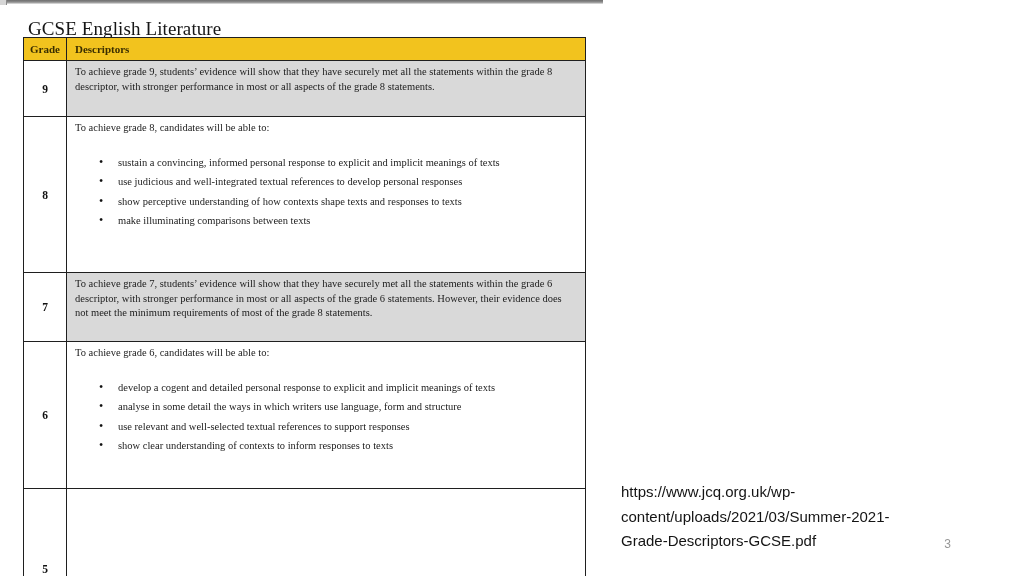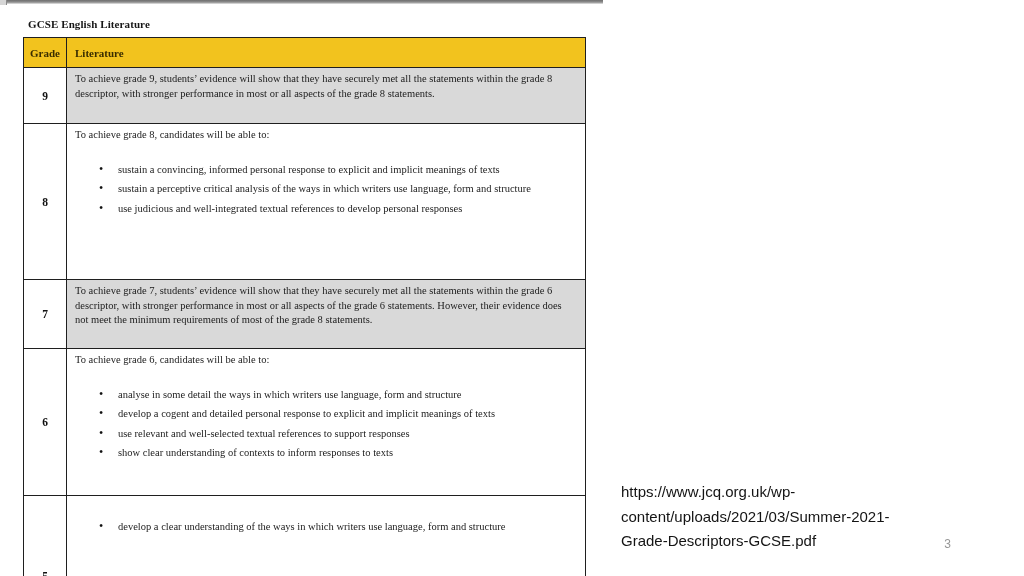--- a/index.html
+++ b/index.html
@@ -16,31 +16,31 @@
   body{font-family:"Liberation Serif","DejaVu Serif",serif;position:relative;}
 
   .page{position:absolute;inset:0;background:#ffffff;}
 
   
   .top-bar{position:absolute;left:0;top:0;width:603px;height:4px;
     background:linear-gradient(to bottom,#6e6e6e 0%,#8f8f8f 55%,#e9e9e9 100%);}
   .top-bar-cap{position:absolute;left:0;top:0;width:7px;height:5px;
     background:#d6d6d6;border-right:1px solid #8a8a8a;}
 
-  .slide-title{position:absolute;left:28px;top:18px;font-size:11px;font-weight:bold;
+  .slide-title{position:absolute;left:28px;top:18px;font-size:19px;font-weight:normal;
     color:#161616;letter-spacing:0.1px;}
 
   .gtable{position:absolute;left:23px;top:37px;width:563px;
     border:1px solid var(--c-border);border-bottom:none;background:#fff;}
   .trow{display:flex;width:100%;border-bottom:1px solid var(--c-border);overflow:hidden;}
   .gcell{width:43px;flex:0 0 43px;border-right:1px solid var(--c-border);
     display:flex;align-items:center;justify-content:center;background:#fff;}
   .dcell{flex:1;min-width:0;}
 
-  .thead{height:30px;background:var(--c-yellow);}
+  .thead{height:23px;background:var(--c-yellow);}
   .thead .gcell{background:var(--c-yellow);font-weight:bold;font-size:11px;color:var(--c-header-text);}
   .thead .dcell{display:flex;align-items:center;padding-left:8px;font-weight:bold;
     font-size:11px;color:var(--c-header-text);}
 
   .desc{padding:4px 8px 0 8px;font-size:10.5px;line-height:14.5px;color:var(--c-body-text);}
   .row-shaded .desc{background:var(--c-shade);}
   .grade-label{font-weight:bold;font-size:11.5px;color:#111;}
 
   .bullets{list-style:none;margin-top:20px;padding-left:24px;}
   .bullets li{position:relative;padding-left:19px;margin-top:5px;max-width:462px;}
@@ -60,43 +60,44 @@
 
   <div class="top-bar">
     <div class="top-bar-cap"></div>
   </div>
 
   <div class="slide-title">GCSE English Literature</div>
 
   <div class="gtable">
     <div class="trow thead">
       <div class="gcell">Grade</div>
-      <div class="dcell">Literature</div>
+      <div class="dcell">Descriptors</div>
     </div>
     <div id="rows-host">
   <div class="trow row-shaded" style="height: 56px;">
     <div class="gcell">
       <span class="grade-label">9</span>
     </div>
     <div class="dcell desc">
       <div class="intro">To achieve grade 9, students’ evidence will show that they have securely met all the statements within the grade 8 descriptor, with stronger performance in most or all aspects of the grade 8 statements.</div>
 
     </div>
   </div>
 
   <div class="trow" style="height: 156px;">
     <div class="gcell">
       <span class="grade-label">8</span>
     </div>
     <div class="dcell desc">
       <div class="intro">To achieve grade 8, candidates will be able to:</div>
       <ul class="bullets">
               <li>sustain a convincing, informed personal response to explicit and implicit meanings of texts</li>
-              <li>sustain a perceptive critical analysis of the ways in which writers use language, form and structure</li>
               <li>use judicious and well-integrated textual references to develop personal responses</li>
+              <li>show perceptive understanding of how contexts shape texts and responses to texts</li>
+              <li>make illuminating comparisons between texts</li>
             </ul>
     </div>
   </div>
 
   <div class="trow row-shaded" style="height: 69px;">
     <div class="gcell">
       <span class="grade-label">7</span>
     </div>
     <div class="dcell desc">
       <div class="intro">To achieve grade 7, students’ evidence will show that they have securely met all the statements within the grade 6 descriptor, with stronger performance in most or all aspects of the grade 6 statements. However, their evidence does not meet the minimum requirements of most of the grade 8 statements.</div>
@@ -104,35 +105,34 @@
     </div>
   </div>
 
   <div class="trow" style="height: 147px;">
     <div class="gcell">
       <span class="grade-label">6</span>
     </div>
     <div class="dcell desc">
       <div class="intro">To achieve grade 6, candidates will be able to:</div>
       <ul class="bullets">
+              <li>develop a cogent and detailed personal response to explicit and implicit meanings of texts</li>
               <li>analyse in some detail the ways in which writers use language, form and structure</li>
-              <li>develop a cogent and detailed personal response to explicit and implicit meanings of texts</li>
               <li>use relevant and well-selected textual references to support responses</li>
               <li>show clear understanding of contexts to inform responses to texts</li>
             </ul>
     </div>
   </div>
 
   <div class="trow" style="height: 160px;">
     <div class="gcell">
       <span class="grade-label">5</span>
     </div>
     <div class="dcell desc">
       <ul class="bullets">
-              <li>develop a clear understanding of the ways in which writers use language, form and structure</li>
             </ul>
     </div>
   </div>
 </div>
   </div>
 
   <div class="source">
     <div>https://www.jcq.org.uk/wp-</div>
     <div>content/uploads/2021/03/Summer-2021-</div>
     <div>Grade-Descriptors-GCSE.pdf</div>

